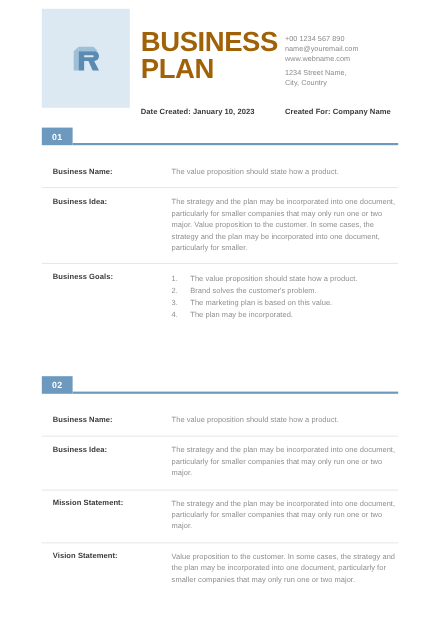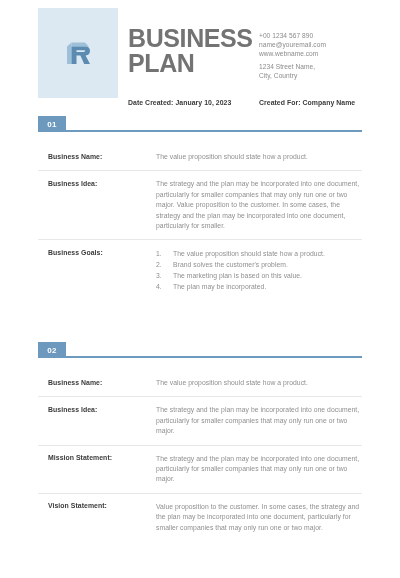--- a/index.html
+++ b/index.html
@@ -15,21 +15,21 @@
   .header{position:absolute;left:0;top:0;width:400px;height:112px;}
   .logo-panel{
     position:absolute;left:38px;top:8px;width:80px;height:90px;
     background:#dce9f3;
   }
   .logo-mark{position:absolute;left:50%;top:50%;transform:translate(-50%,-50%);
     width:34px;height:34px;}
 
   .title-block{position:absolute;left:128px;top:26px;width:125px;}
   .doc-title{
-    font-size:25px;line-height:25px;font-weight:bold;color:#737373;
+    font-size:25px;line-height:25px;font-weight:bold;color:#a16207;
     letter-spacing:-0.4px;margin:0;
   }
   .doc-title .l2{display:block;}
 
   .contact-block{position:absolute;left:259px;top:31px;width:135px;}
   .contact-line{
     font-size:6.6px;line-height:9.1px;color:#8b8b8b;letter-spacing:.05px;
   }
   .contact-gap{height:4px;}
 

